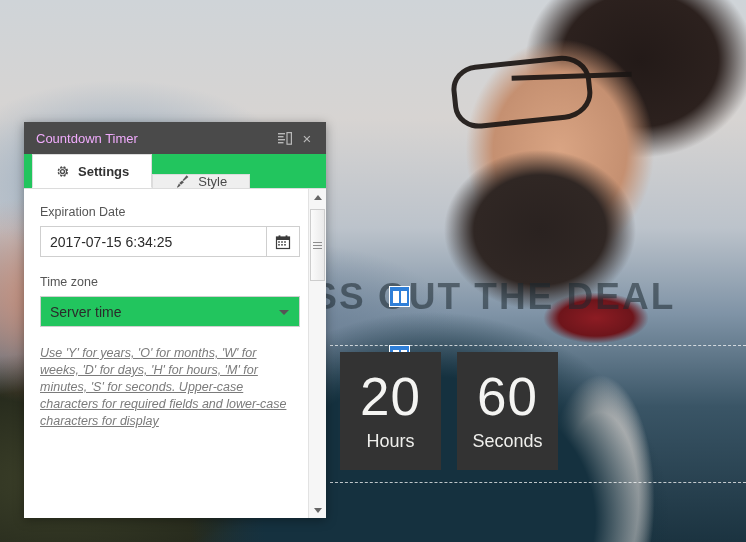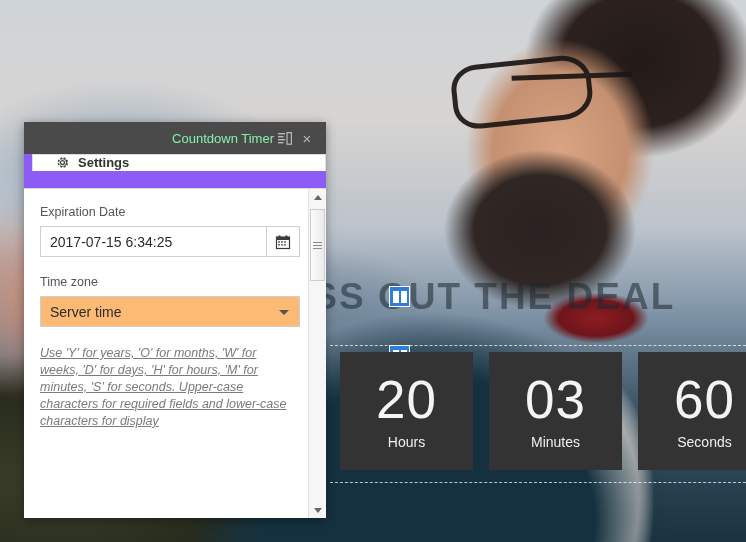--- a/index.html
+++ b/index.html
@@ -59,35 +59,35 @@
     border-top: 1px dashed rgba(255,255,255,.72);
   }
   .dashed-top { top: 345px; }
   .dashed-bottom { top: 482px; }
 
   .timer-row {
     position: absolute; left: 340px; top: 352px;
     display: flex; gap: 16px;
   }
   .timer-block {
-    width: 133px; height: 118px;
+    width: 101px; height: 118px;
     background: #333333;
     display: flex; flex-direction: column;
     align-items: center; justify-content: center;
     color: #ffffff;
   }
   .timer-num {
     font-size: 53px; line-height: 1;
     font-weight: 300;
     letter-spacing: 1px;
     color: #f4f4f2;
   }
   .timer-lbl {
     margin-top: 8px;
-    font-size: 14px;
+    font-size: 18px;
     color: #efefec;
     font-weight: 400;
   }
 
   .ghost-title {
     position: absolute; left: 300px; top: 276px;
     width: 446px;
     font-size: 37px; font-weight: 700;
     letter-spacing: 2px;
     color: rgba(28,40,48,.55);
@@ -120,36 +120,35 @@
     box-shadow: 0 2px 10px rgba(0,0,0,.35);
     overflow: hidden;
   }
   .panel-header {
     height: 32px;
     background: #4a4a4a;
     display: flex; align-items: center;
     padding: 0 8px 0 12px;
   }
   .panel-title {
-    color: #86efac; font-size: 13px; flex: 1; text-align: right;
+    color: #f0abfc; font-size: 13px; flex: 1;
   }
   .hdr-btn {
     width: 22px; height: 22px;
     display: flex; align-items: center; justify-content: center;
     color: #b9b9b9;
   }
   .hdr-btn svg { display: block; }
   .hdr-close { font-size: 15px; line-height: 1; }
 
   .tabs {
     display: flex; height: 34px;
-    background: #8b5cf6;
+    background: #22c55e;
     border-bottom: 1px solid #dcdcdc;
     padding-left: 8px;
-    flex-direction: column;
   }
   .tab {
     display: flex; align-items: center; gap: 8px;
     padding: 0 22px;
     font-size: 13px; color: #4a4a4a;
     border: 1px solid #dcdcdc;
     border-bottom: none;
     background: #efefef;
     margin-top: 20px;
   }
@@ -184,21 +183,21 @@
   }
   .icon-btn {
     width: 33px; height: 31px; box-sizing: border-box;
     border: 1px solid #cfcfcf; border-left: none;
     background: #fff;
     display: flex; align-items: center; justify-content: center;
   }
   .select-box {
     position: relative;
     height: 31px; box-sizing: border-box;
-    border: 1px solid #cfcfcf; background: #fdba74;
+    border: 1px solid #cfcfcf; background: #22c55e;
     font-size: 14px; color: #2b2b2b;
     padding: 0 26px 0 9px;
     display: flex; align-items: center;
   }
   .caret {
     position: absolute; right: 10px; top: 50%;
     width: 0; height: 0; margin-top: -2px;
     border-left: 5px solid transparent;
     border-right: 5px solid transparent;
     border-top: 5px solid #555555;
@@ -261,24 +260,20 @@
   </div>
   <div class="widget-handle handle-b">
     <i></i>
       <i></i>
   </div>
 
   <div class="timer-row">
     <div class="timer-block">
       <div class="timer-num">20</div>
       <div class="timer-lbl">Hours</div>
-    </div>
-    <div class="timer-block">
-      <div class="timer-num">03</div>
-      <div class="timer-lbl">Minutes</div>
     </div>
     <div class="timer-block">
       <div class="timer-num">60</div>
       <div class="timer-lbl">Seconds</div>
     </div>
   </div>
 
   <div class="panel">
 
     <div class="panel-header">

